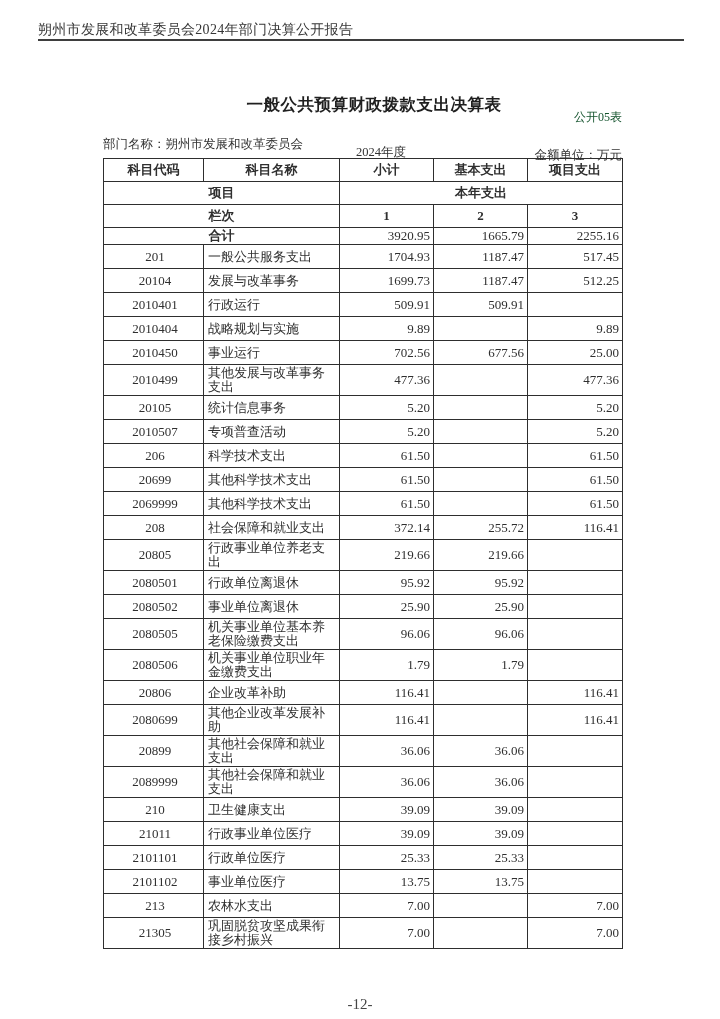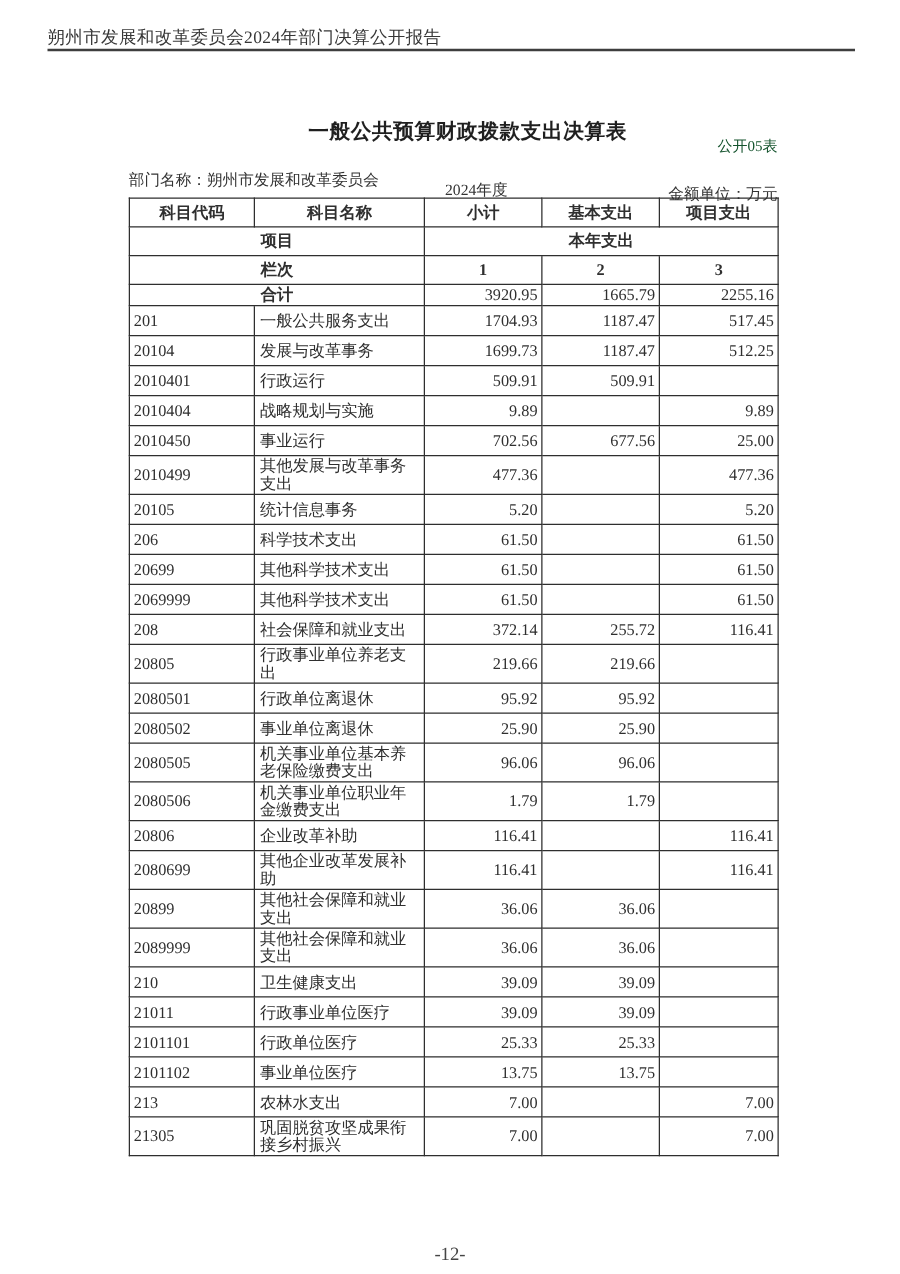--- a/index.html
+++ b/index.html
@@ -35,21 +35,21 @@
     position:absolute; left:103px; top:158px; width:519px;
     border-collapse:collapse; table-layout:fixed;
   }
   .budget th, .budget td {
     border:1px solid #2e2e2e; font-size:13px; color:#2f2f2f;
     padding:1px 0; line-height:14px; vertical-align:middle;
     font-weight:normal; overflow:hidden;
   }
   .budget thead th { font-weight:bold; text-align:center; height:20px; }
   .budget .total-label { font-weight:bold; text-align:center; }
-  .budget td.code { text-align:left; padding-left:3px; height:21px; }
+  .budget td.code { text-align:center; padding-left:3px; height:21px; }
   .budget td.name { text-align:left; padding-left:4px; padding-right:14px; word-break:break-all; }
   .budget td.num  { text-align:right; padding-right:3px; }
   .page-num {
     position:absolute; left:0; top:996px; width:100%;
     text-align:center; font-size:15px; color:#454545;
   }
 </style>
 </head>
 <body>
 
@@ -142,20 +142,27 @@
     <td class="num">477.36</td>
   </tr>
         <tr>
     <td class="code">20105</td>
     <td class="name">统计信息事务</td>
     <td class="num">5.20</td>
     <td class="num"></td>
     <td class="num">5.20</td>
   </tr>
         <tr>
+    <td class="code">2010507</td>
+    <td class="name">专项普查活动</td>
+    <td class="num">5.20</td>
+    <td class="num"></td>
+    <td class="num">5.20</td>
+  </tr>
+        <tr>
     <td class="code">206</td>
     <td class="name">科学技术支出</td>
     <td class="num">61.50</td>
     <td class="num"></td>
     <td class="num">61.50</td>
   </tr>
         <tr>
     <td class="code">20699</td>
     <td class="name">其他科学技术支出</td>
     <td class="num">61.50</td>

